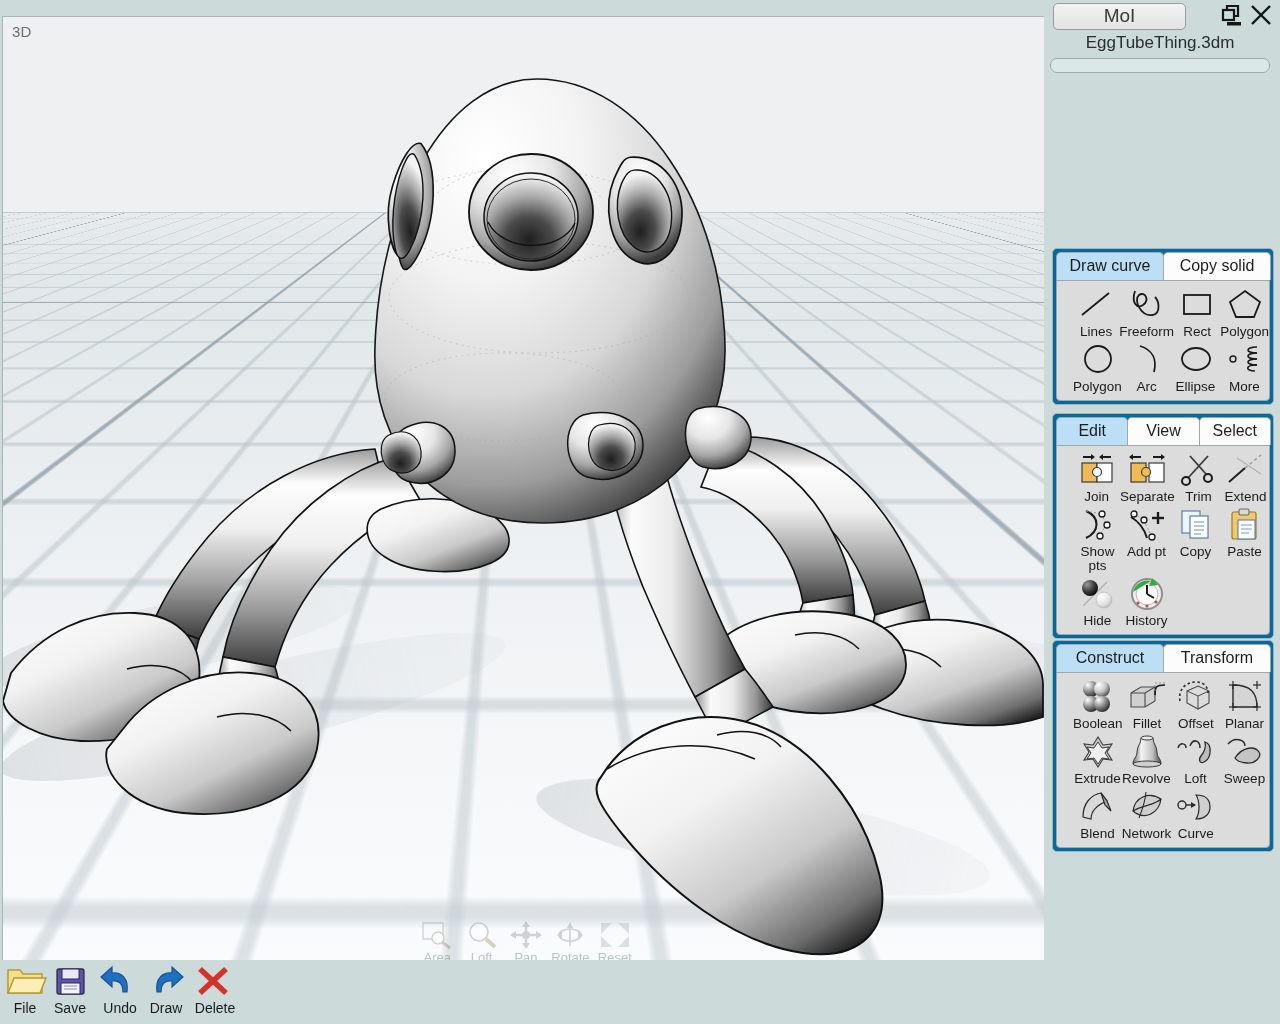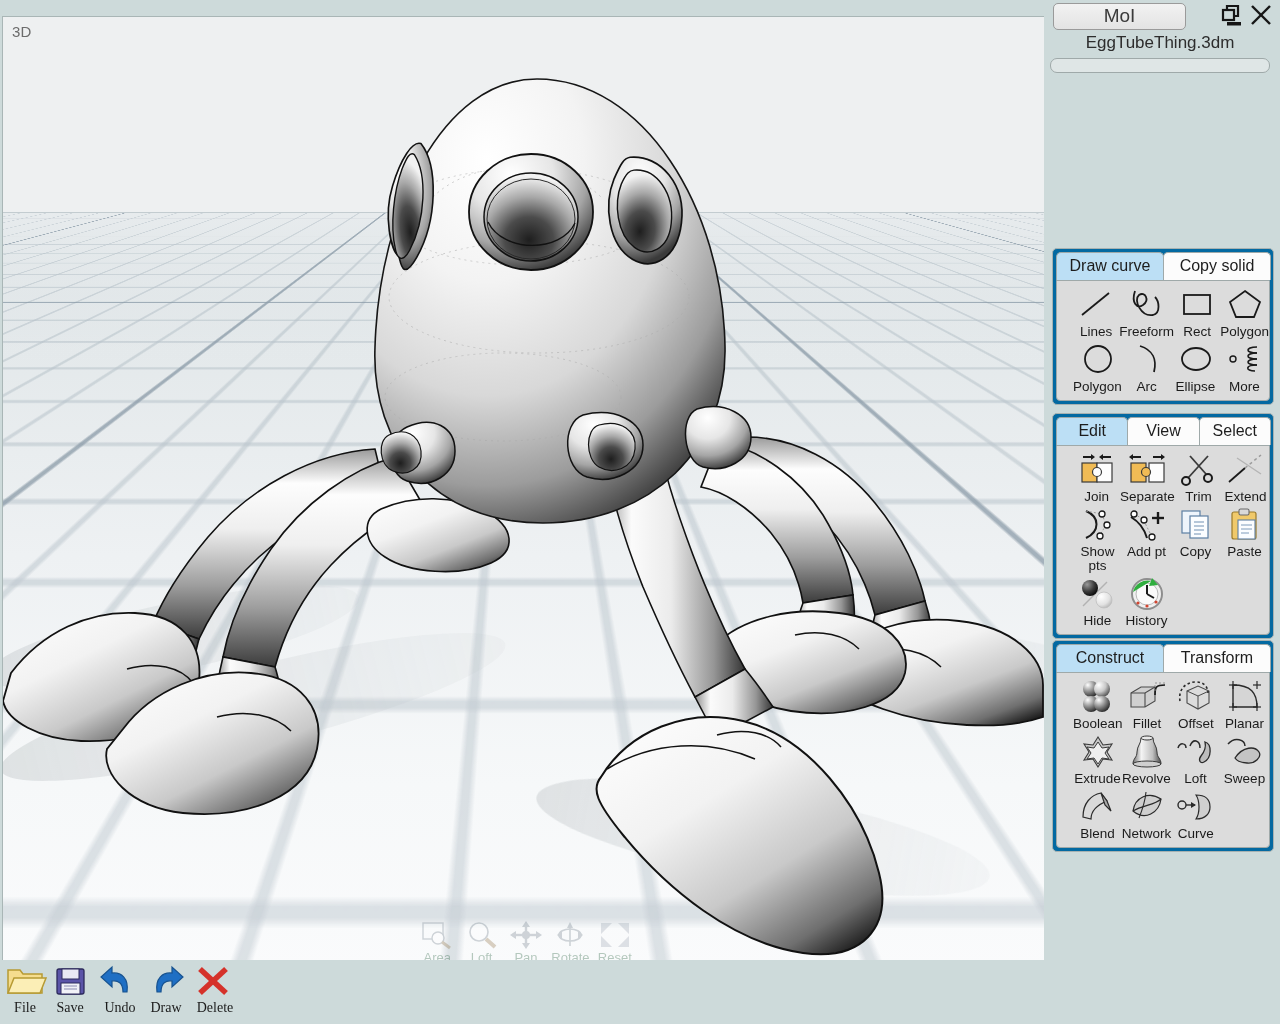--- a/index.html
+++ b/index.html
@@ -103,21 +103,21 @@
   }
   .row{display:flex;}
   .cell{
     width:55px;text-align:center;padding-top:2px;padding-bottom:1px;cursor:default;
   }
   .cell .ic{display:block;height:38px;line-height:38px;}
   .cell .lb{display:block;font-size:13.5px;color:#1b1b1b;line-height:14px;}
   svg{display:block;margin:0 auto;}
 
   
-  #bottombar{position:absolute;left:0;top:960px;width:1280px;height:64px;background:#cddada;font-family:Liberation Serif, serif;}
+  #bottombar{position:absolute;left:0;top:960px;width:1280px;height:64px;background:#cddada;}
   .bicon{position:absolute;top:4px;width:50px;text-align:center;cursor:default;}
   .bicon .ic{display:block;height:36px;}
   .bicon .lb{display:block;font-size:14px;color:#1b1b1b;}
 </style>
 </head>
 <body>
 
 <div id="app">
 
   <div id="viewport">

